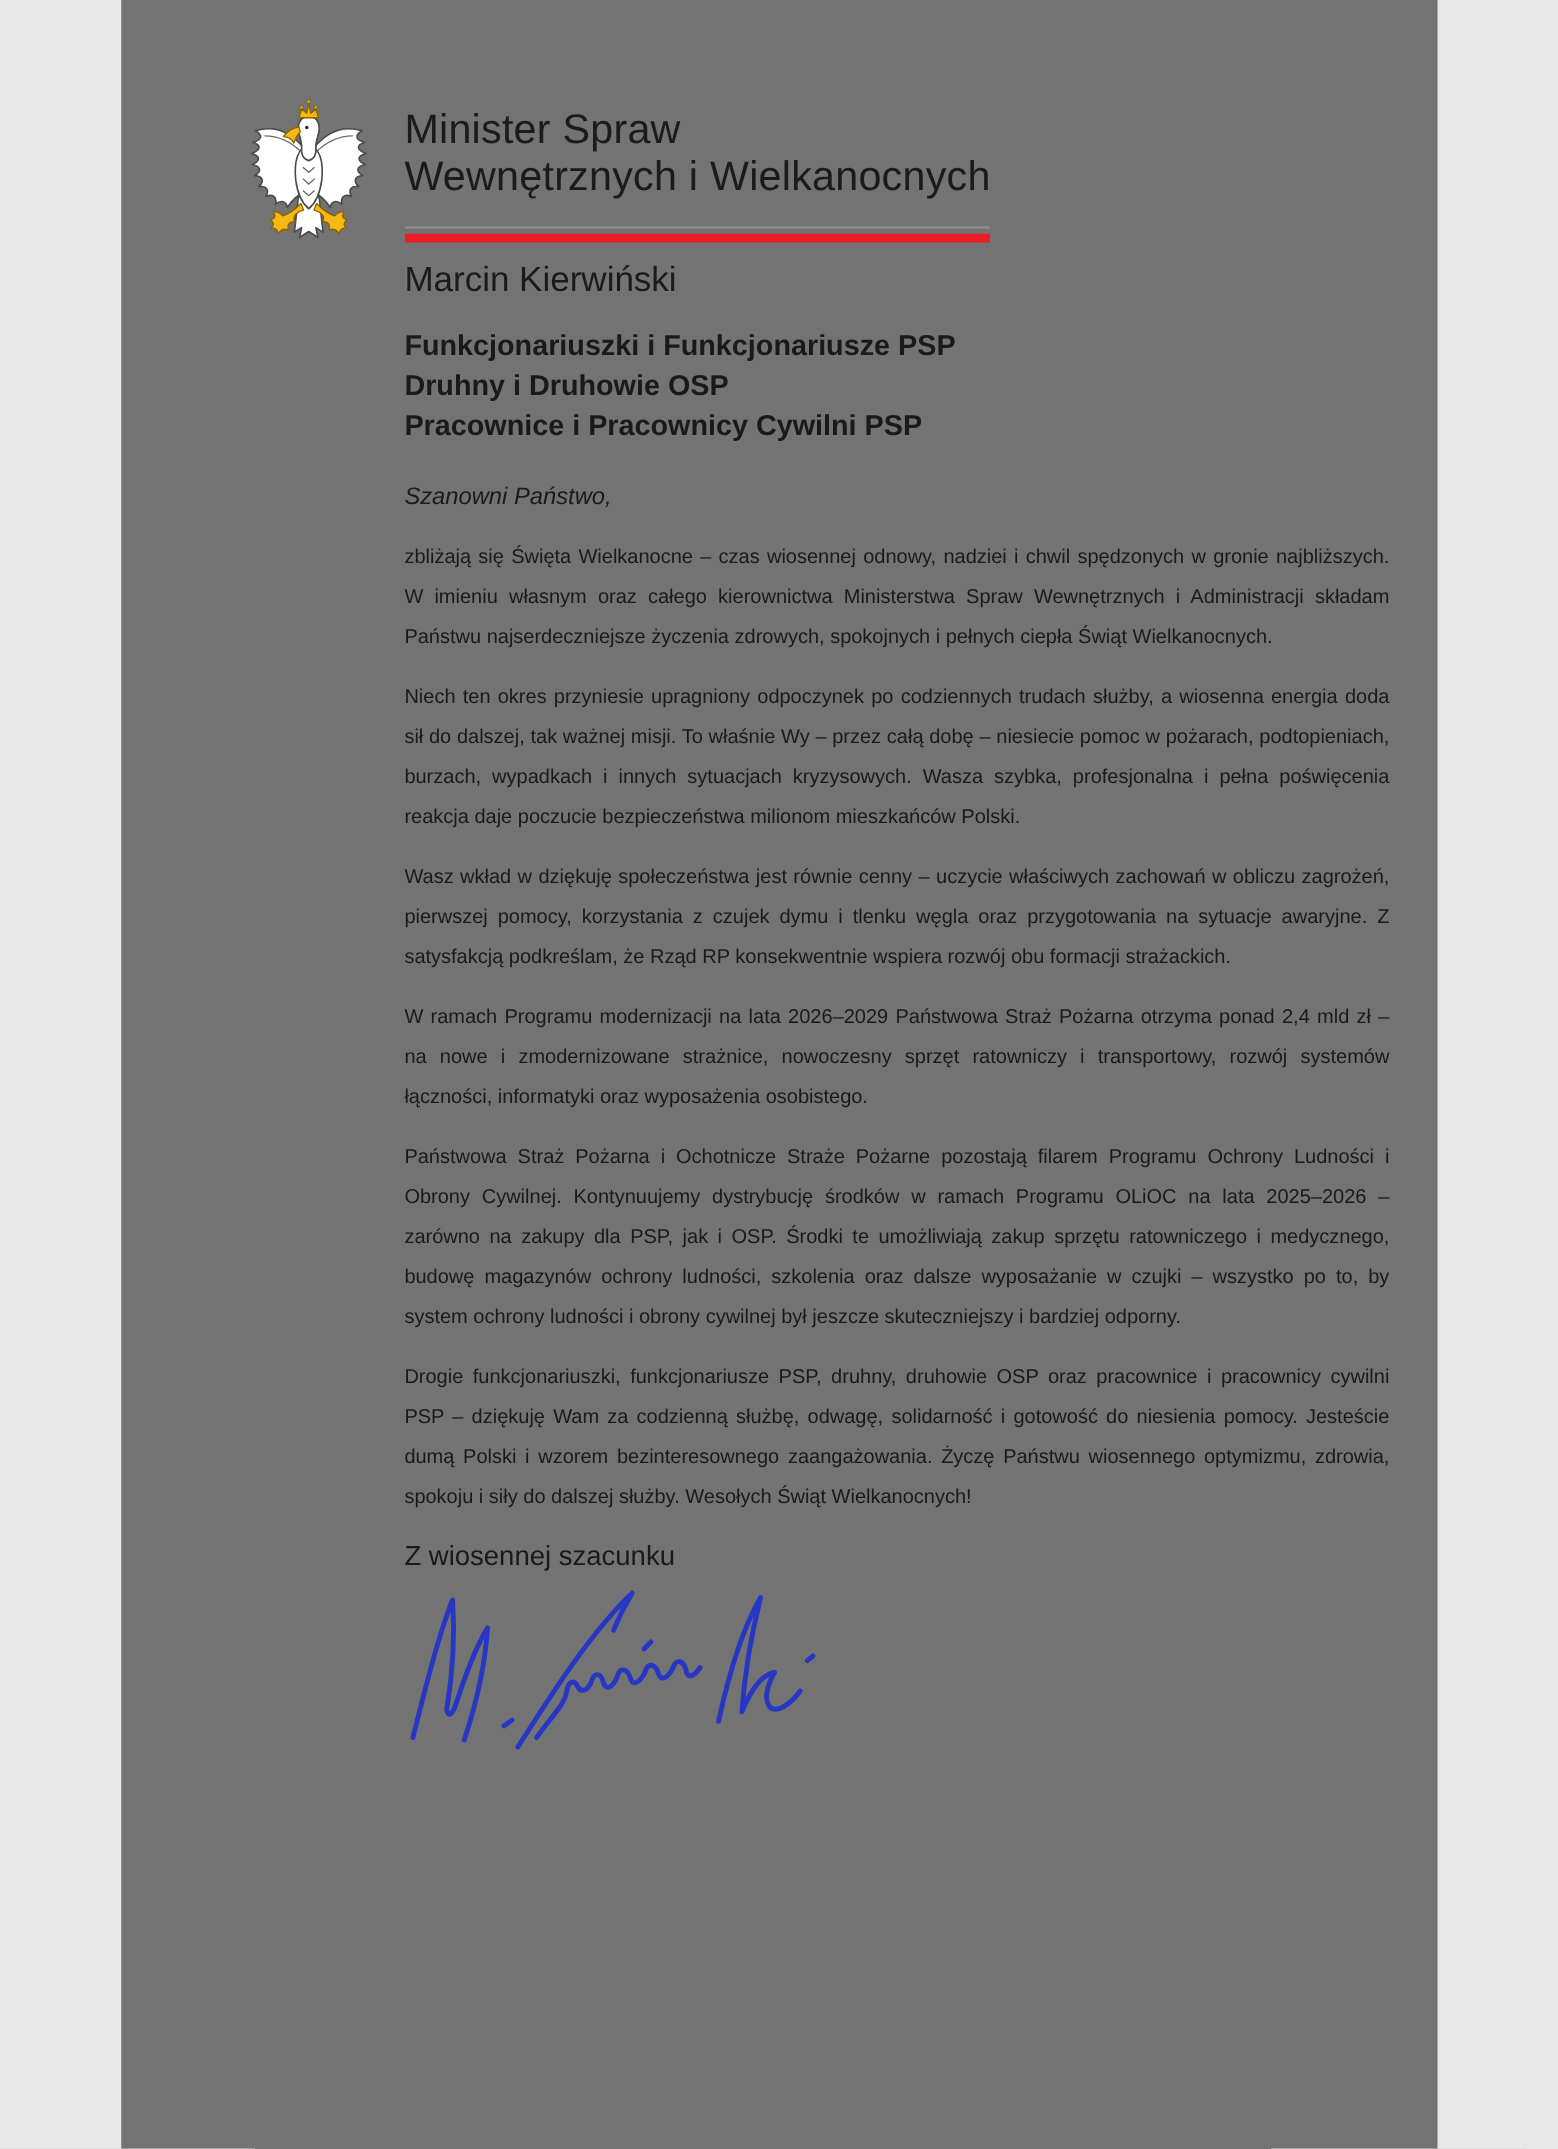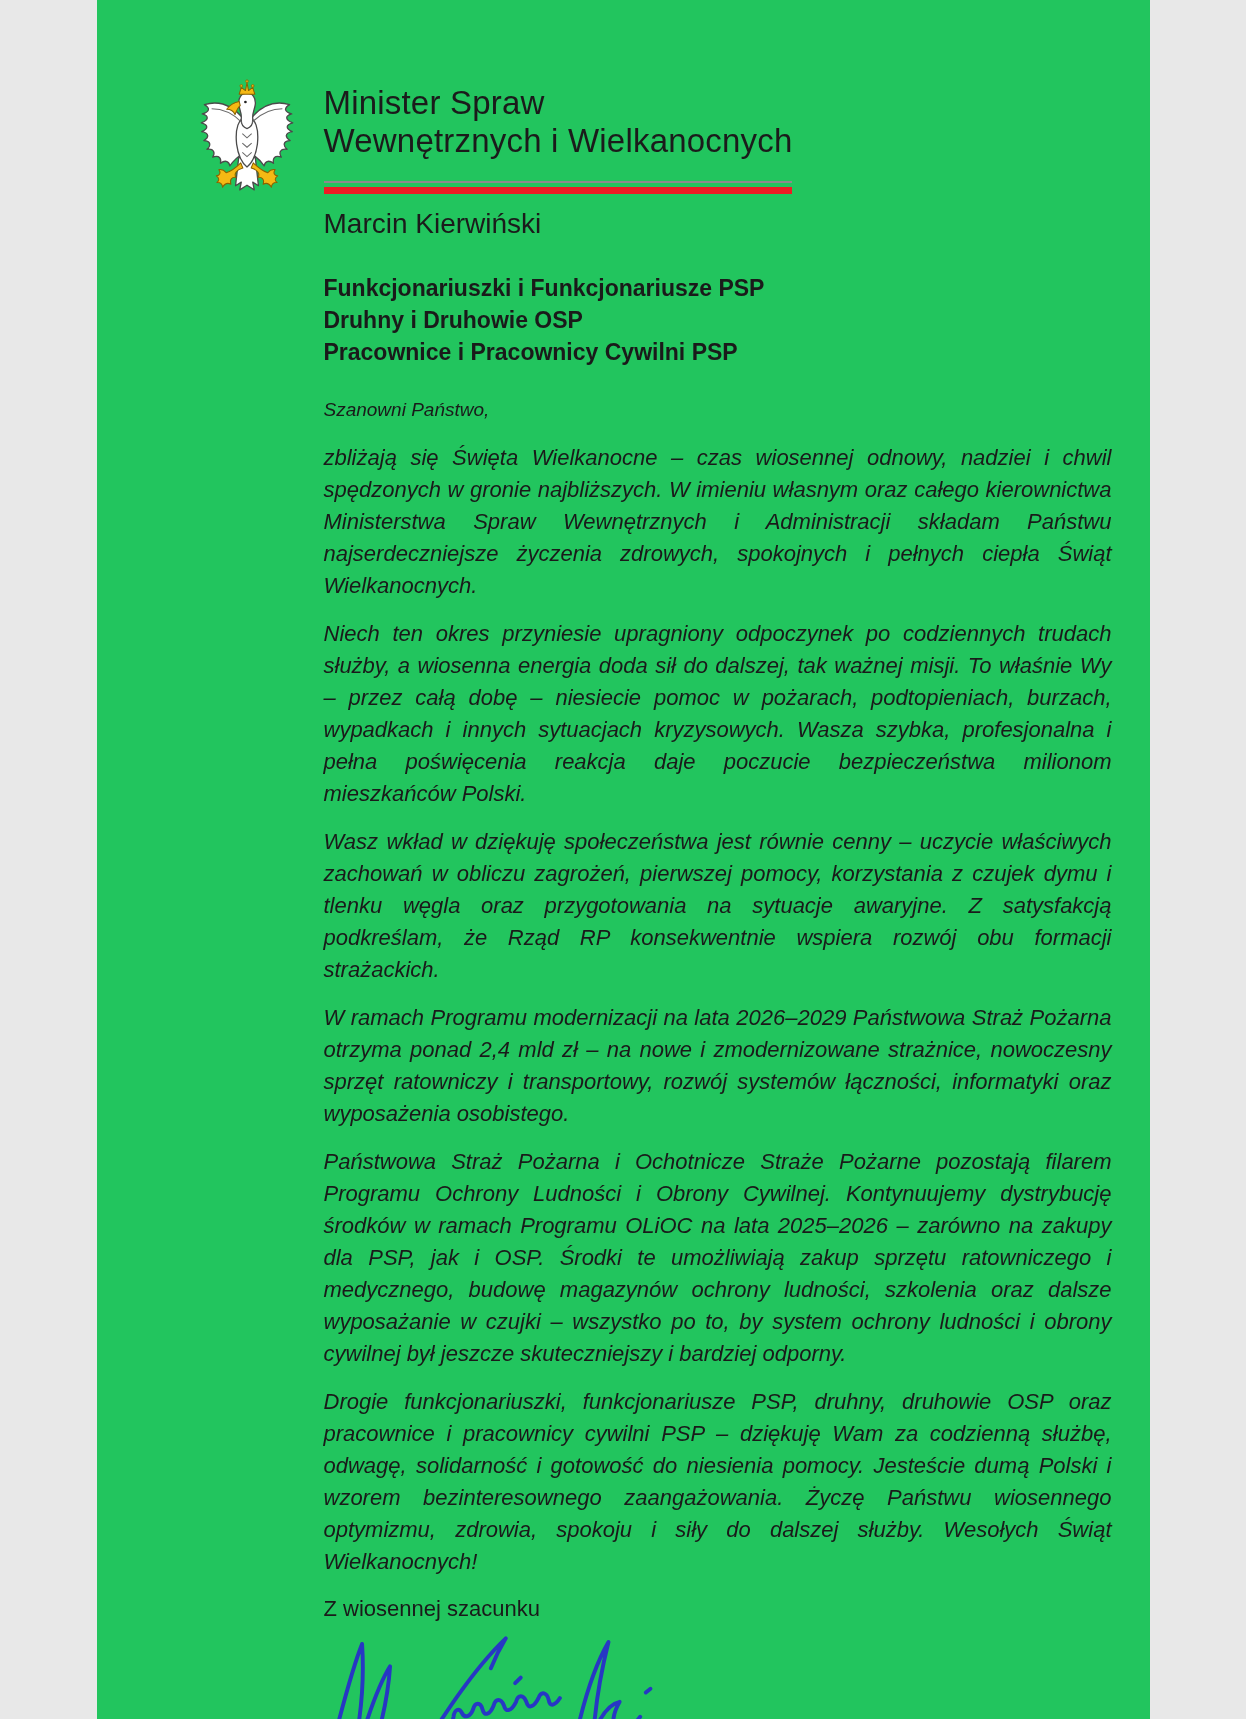--- a/index.html
+++ b/index.html
@@ -1,39 +1,39 @@
 <!DOCTYPE html>
 <html lang="pl"><head>
 <meta charset="utf-8">
 <style>
   html,body { margin:0; padding:0; background:#e8e8e8; }
   .page {
     position:relative;
     width:1053px; height:1719px;
     margin:0 auto;
-    background:#22c55e;
+    background:#737373;
     font-family:"Liberation Sans","DejaVu Sans",sans-serif;
     color:#1a1a1a;
     overflow:hidden;
   }
   
   .letterhead { position:absolute; top:78px; left:98px; display:flex; }
   .eagle-wrap { width:104px; height:126px; flex:0 0 auto; }
   .eagle-wrap svg { width:104px; height:126px; display:block; }
   .head-text { margin-left:25px; padding-top:6px; }
   .title-line { font-size:33px; line-height:38px; letter-spacing:0.2px; color:#1b1b1b; white-space:nowrap; }
   .rules { width:468px; margin-top:21px; }
   .rule-gray { height:2px; background:#8c8c8c; }
   .rule-red  { height:7px; background:#ed1c24; margin-top:4px; }
   .minister-name { font-size:28px; margin-top:14px; color:#1b1b1b; }
   
   .content { position:absolute; left:227px; top:260px; width:788px; }
-  .recipients { font-weight:bold; font-size:23px; line-height:32px;margin-top:12px; }
+  .recipients { font-weight:bold; font-size:23px; line-height:32px; }
   .salutation { font-style:italic; font-size:19px; line-height:32px; margin:26px 0 0 0; }
-  .para { font-size:22px; line-height:32px; text-align:justify; margin:16px 0 0 0;font-style:italic; }
+  .para { font-size:16px; line-height:32px; text-align:justify; margin:16px 0 0 0; }
   .closing { font-size:22px; line-height:32px; margin:15px 0 0 0; }
   .signature-wrap { margin:4px 0 0 -10px; width:350px; height:140px; }
   .signature-wrap svg { width:350px; height:140px; display:block; }
 </style>
 </head>
 <body>
 
 <div class="page">
 
   <header class="letterhead">

